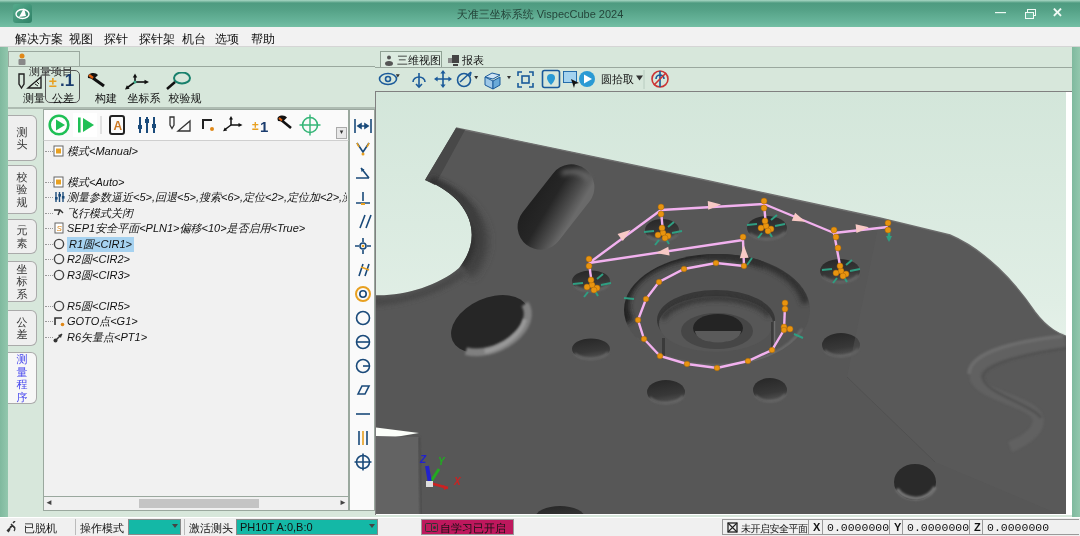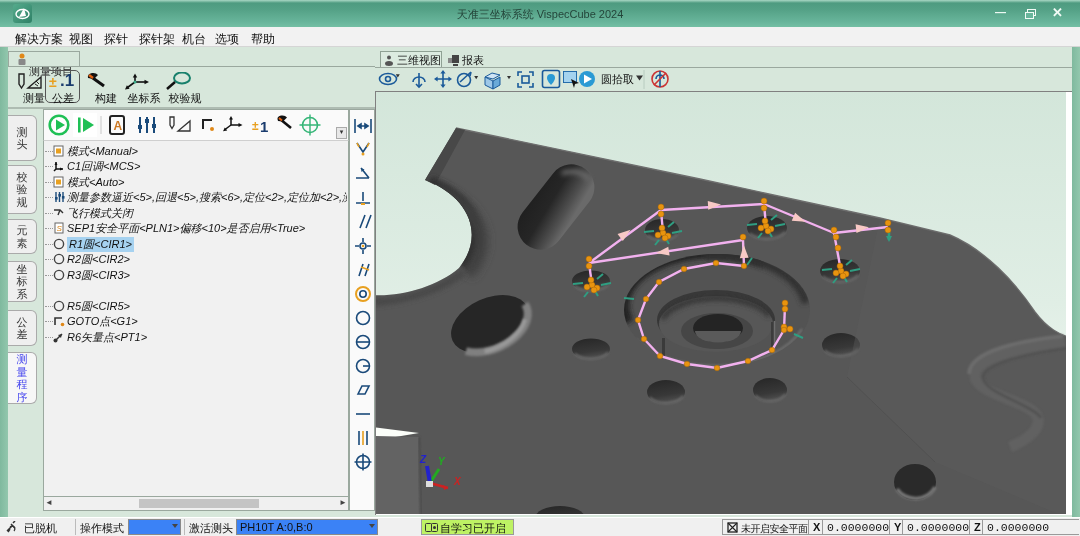--- a/index.html
+++ b/index.html
@@ -39,22 +39,22 @@
 .gicon{position:absolute;left:3px;width:20px;height:20px;}
 
 #rpane{left:375px;top:47px;width:697px;height:470px;background:#d7e7db;}
 #vtab3d{left:5px;top:4px;width:62px;height:16px;border:1px solid #8fa194;border-bottom:none;background:#dcebe0;font-size:11px;color:#111;padding-left:16px;padding-top:1px;}
 #vtabrep{left:69px;top:5px;width:50px;height:15px;font-size:11px;color:#111;padding-left:18px;padding-top:1px;}
 #rtabline{left:0;top:20px;width:697px;height:1px;background:#9aa89e;}
 #rtoolbar{left:0;top:21px;width:697px;height:23px;}
 #viewport{left:0;top:44px;width:697px;height:424px;border-top:1px solid #808080;border-left:1px solid #808080;background:#fff;}
 
 #statusbar{left:0;top:517px;width:1080px;height:19px;background:#f0f0f0;border-top:1px solid #fff;font-size:11px;color:#111;}
-.sbox{position:absolute;top:1px;height:16px;border:1px solid #9a9a9a;background:#bef264;font-size:11px;padding:1px 3px 0 3px;}
-.combo{position:absolute;top:1px;height:16px;border:1px solid #8a8a8a;background:#3b82f6;font-size:11px;padding:1px 3px 0 3px;}
+.sbox{position:absolute;top:1px;height:16px;border:1px solid #9a9a9a;background:#be185d;font-size:11px;padding:1px 3px 0 3px;}
+.combo{position:absolute;top:1px;height:16px;border:1px solid #8a8a8a;background:#14b8a6;font-size:11px;padding:1px 3px 0 3px;}
 .carrow{position:absolute;right:2px;top:4px;width:0;height:0;border-left:3.5px solid transparent;border-right:3.5px solid transparent;border-top:4px solid #444;}
 .mono{font-family:"Liberation Mono",monospace;}
 </style>
 </head>
 <body>
 
 <div class="abs" id="titlebar"></div>
 <div class="abs" id="logo"></div>
 <svg class="abs" style="left:14px;top:5px" width="17" height="17">
     <ellipse cx="8.5" cy="9" rx="6.5" ry="4.5" fill="none" stroke="#fff" stroke-width="1.4"></ellipse>
@@ -191,28 +191,20 @@
 
   <div class="abs" id="tree"></div>
   <div class="abs" id="treerows" style="left:35px;top:94px;width:304px;height:356px;overflow:hidden;">
       <div class="trow" style="top:1.5px">
         <div style="position:absolute;left:2px;top:8px;width:8px;border-top:1px dotted #999"></div>
         <div class="ticon"><svg width="12" height="12">
             <rect x="1" y="1" width="9" height="10" fill="#fff" stroke="#666"></rect>
             <rect x="3" y="3.5" width="5" height="5" fill="#e8a020"></rect>
           </svg></div>
         <div class="ttext">模式&lt;Manual&gt;</div>
-      </div>
-      <div class="trow" style="top:17px">
-        <div style="position:absolute;left:2px;top:8px;width:8px;border-top:1px dotted #999"></div>
-        <div class="ticon"><svg width="12" height="12">
-            <path d="M3,9 L10,9 M3,9 L3,2 M3,9 L1,11" stroke="#111" stroke-width="1.5" fill="none"></path>
-            <path d="M10,9 l-3,-1.5 v3 Z M3,2 l-1.5,3 h3 Z" fill="#111"></path>
-          </svg></div>
-        <div class="ttext">C1回调&lt;MCS&gt;</div>
       </div>
       <div class="trow" style="top:32.5px">
         <div style="position:absolute;left:2px;top:8px;width:8px;border-top:1px dotted #999"></div>
         <div class="ticon"><svg width="12" height="12">
             <rect x="1" y="1" width="9" height="10" fill="#fff" stroke="#666"></rect>
             <rect x="3" y="3.5" width="5" height="5" fill="#e8a020"></rect>
           </svg></div>
         <div class="ttext">模式&lt;Auto&gt;</div>
       </div>
       <div class="trow" style="top:48px">

